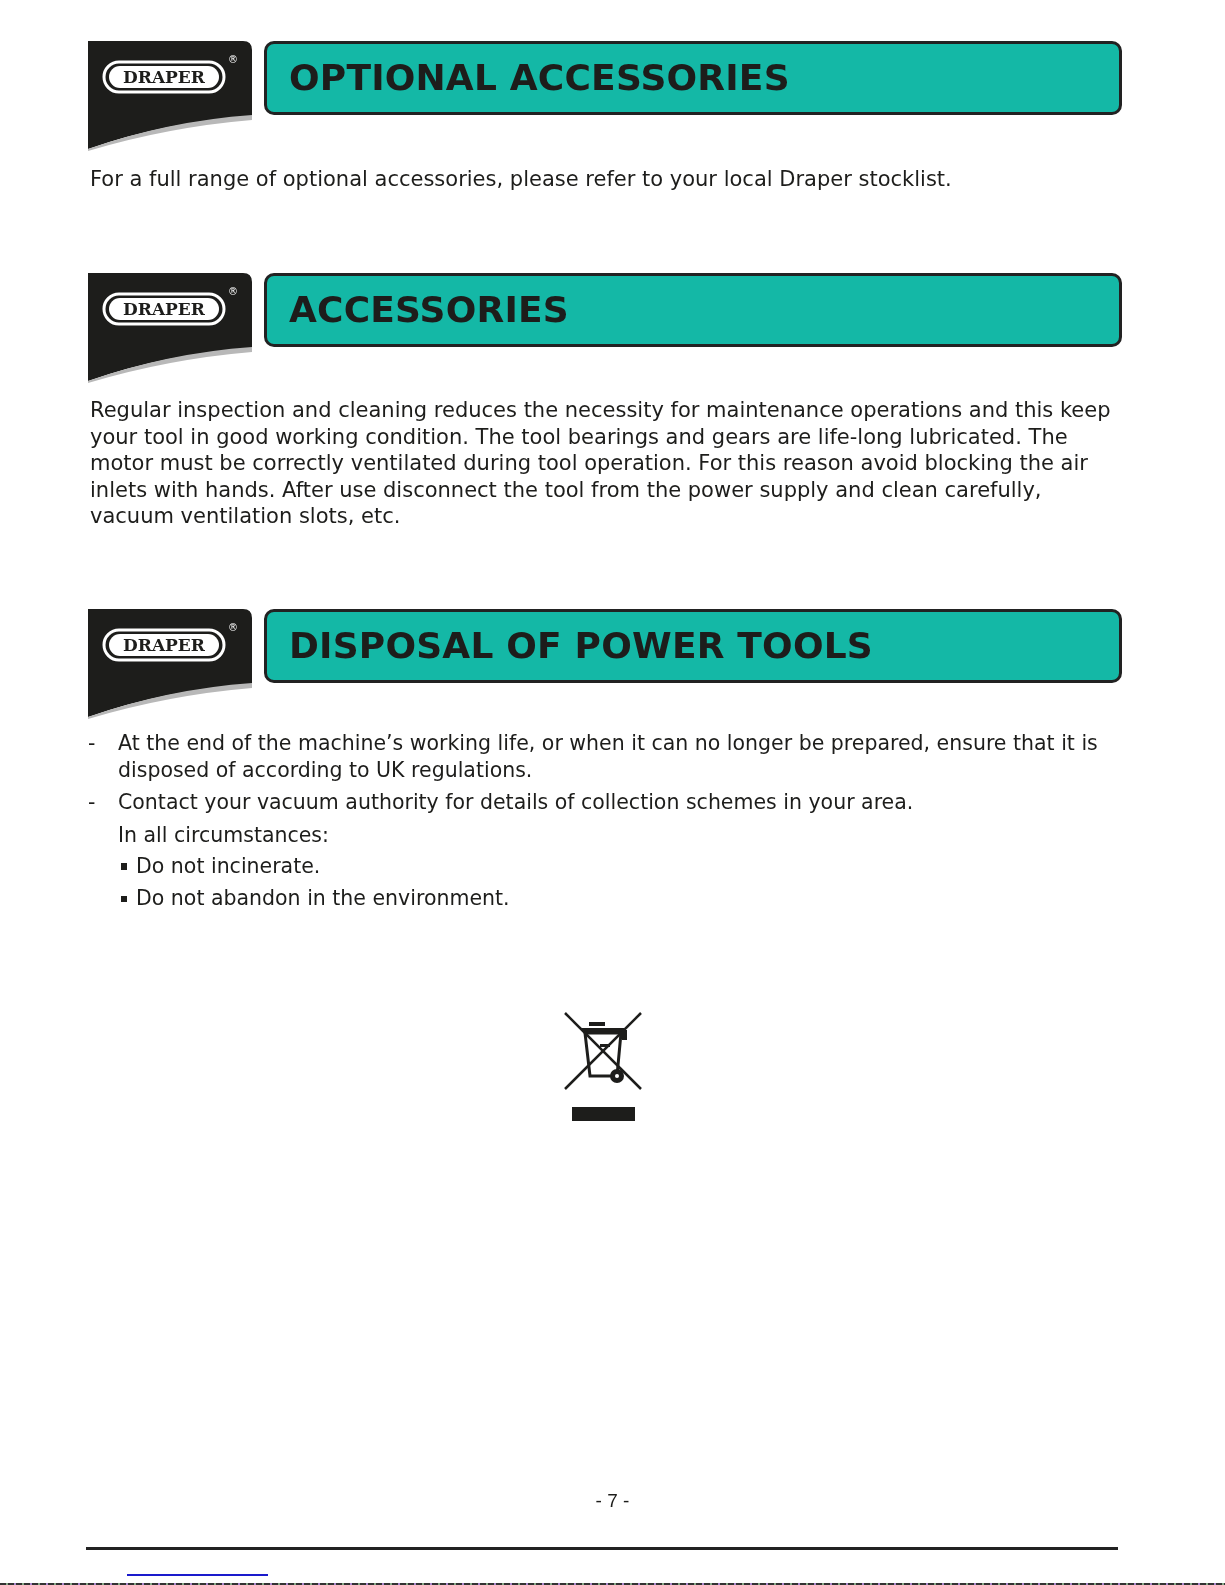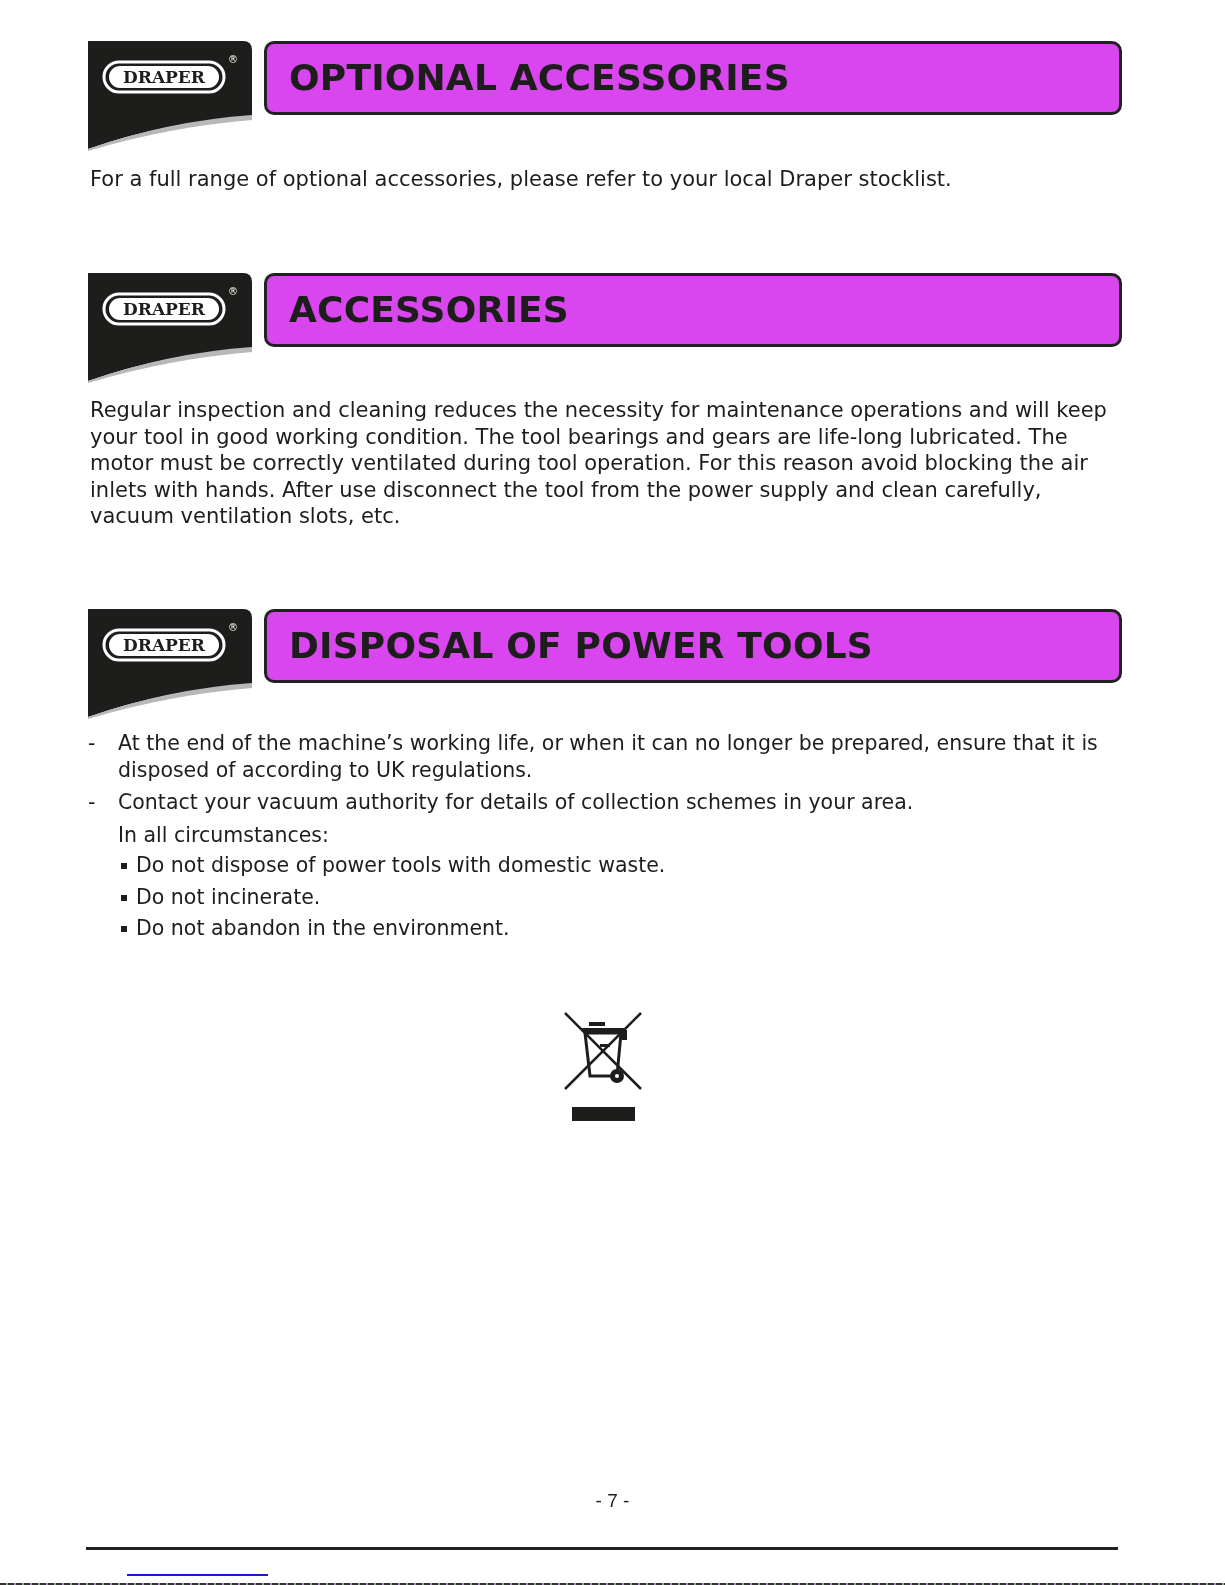--- a/index.html
+++ b/index.html
@@ -2,21 +2,21 @@
 <html><head>
 <meta charset="utf-8">
 <style>
   html, body { margin: 0; padding: 0; background: #ffffff; }
   body { width: 1225px; height: 1585px; position: relative; overflow: hidden;
          font-family: "DejaVu Sans", sans-serif; color: #1d1d1b; }
   .section-header { position: absolute; left: 88px; width: 1034px; height: 118px; }
   .logo-block { position: absolute; left: 0; top: 0; width: 166px; height: 118px; }
   .logo-block svg { display: block; }
   .title-box { position: absolute; left: 176px; top: 0; width: 852px; height: 68px;
-               border: 3px solid #222; border-radius: 10px; background: #d946ef; }
+               border: 3px solid #222; border-radius: 10px; background: #14b8a6; }
   .title-box h2 { margin: 0; position: absolute; left: 22px; top: 13px;
                   font-family: "DejaVu Sans", sans-serif; font-weight: bold;
                   font-size: 36px; letter-spacing: 0.2px; color: #1d1d1b; }
   .body-text { position: absolute; left: 90px; font-size: 21px; line-height: 26.5px;
                color: #1d1d1b; margin: 0; }
   .list { position: absolute; left: 88px; margin: 0; padding: 0; list-style: none;
           font-size: 20.5px; color: #1d1d1b; }
   .dash-item { position: relative; padding-left: 30px; line-height: 26.5px; margin-bottom: 6px; width: 1010px; }
   .dash-item .dash { position: absolute; left: 0; top: 0; }
   .sub-label { padding-left: 30px; line-height: 26.5px; margin-bottom: 4px; }
@@ -61,21 +61,21 @@
       <text x="76" y="42" text-anchor="middle" font-family="DejaVu Serif, serif" font-weight="bold" font-size="17" fill="#1d1d1b">DRAPER</text>
       <text x="140" y="22" font-family="DejaVu Sans, sans-serif" font-size="10" fill="#fff">®</text>
     </svg>
   </div>
   <div class="title-box">
     <h2>ACCESSORIES</h2>
   </div>
 </div>
 
 <div class="body-text" style="top:397px;">
-  <div>Regular inspection and cleaning reduces the necessity for maintenance operations and will keep</div>
+  <div>Regular inspection and cleaning reduces the necessity for maintenance operations and this keep</div>
   <div>your tool in good working condition. The tool bearings and gears are life-long lubricated. The</div>
   <div>motor must be correctly ventilated during tool operation. For this reason avoid blocking the air</div>
   <div>inlets with hands. After use disconnect the tool from the power supply and clean carefully,</div>
   <div>vacuum ventilation slots, etc.</div>
 </div>
 
 <div class="section-header" style="top:609px;">
   <div class="logo-block">
     <svg width="166" height="118" viewBox="0 0 166 118">
       <path d="M0,0 L155,0 Q164,0 164,9 L164,76 Q80,80 0,108 Z" fill="#1d1d1b"></path>
@@ -96,21 +96,20 @@
     <span class="dash">-</span>
     <span>At the end of the machine’s working life, or when it can no longer be prepared, ensure that it is disposed of according to UK regulations.</span>
   </li>
   <li class="dash-item">
     <span class="dash">-</span>
     <span>Contact your vacuum authority for details of collection schemes in your area.</span>
   </li>
   <li class="sub-label">In all circumstances:</li>
   <li class="sq-item">
     <span class="sq"></span>
-    <span>Do not dispose of power tools with domestic waste.</span>
   </li>
   <li class="sq-item">
     <span class="sq"></span>
     <span>Do not incinerate.</span>
   </li>
   <li class="sq-item">
     <span class="sq"></span>
     <span>Do not abandon in the environment.</span>
   </li>
 </ul>

